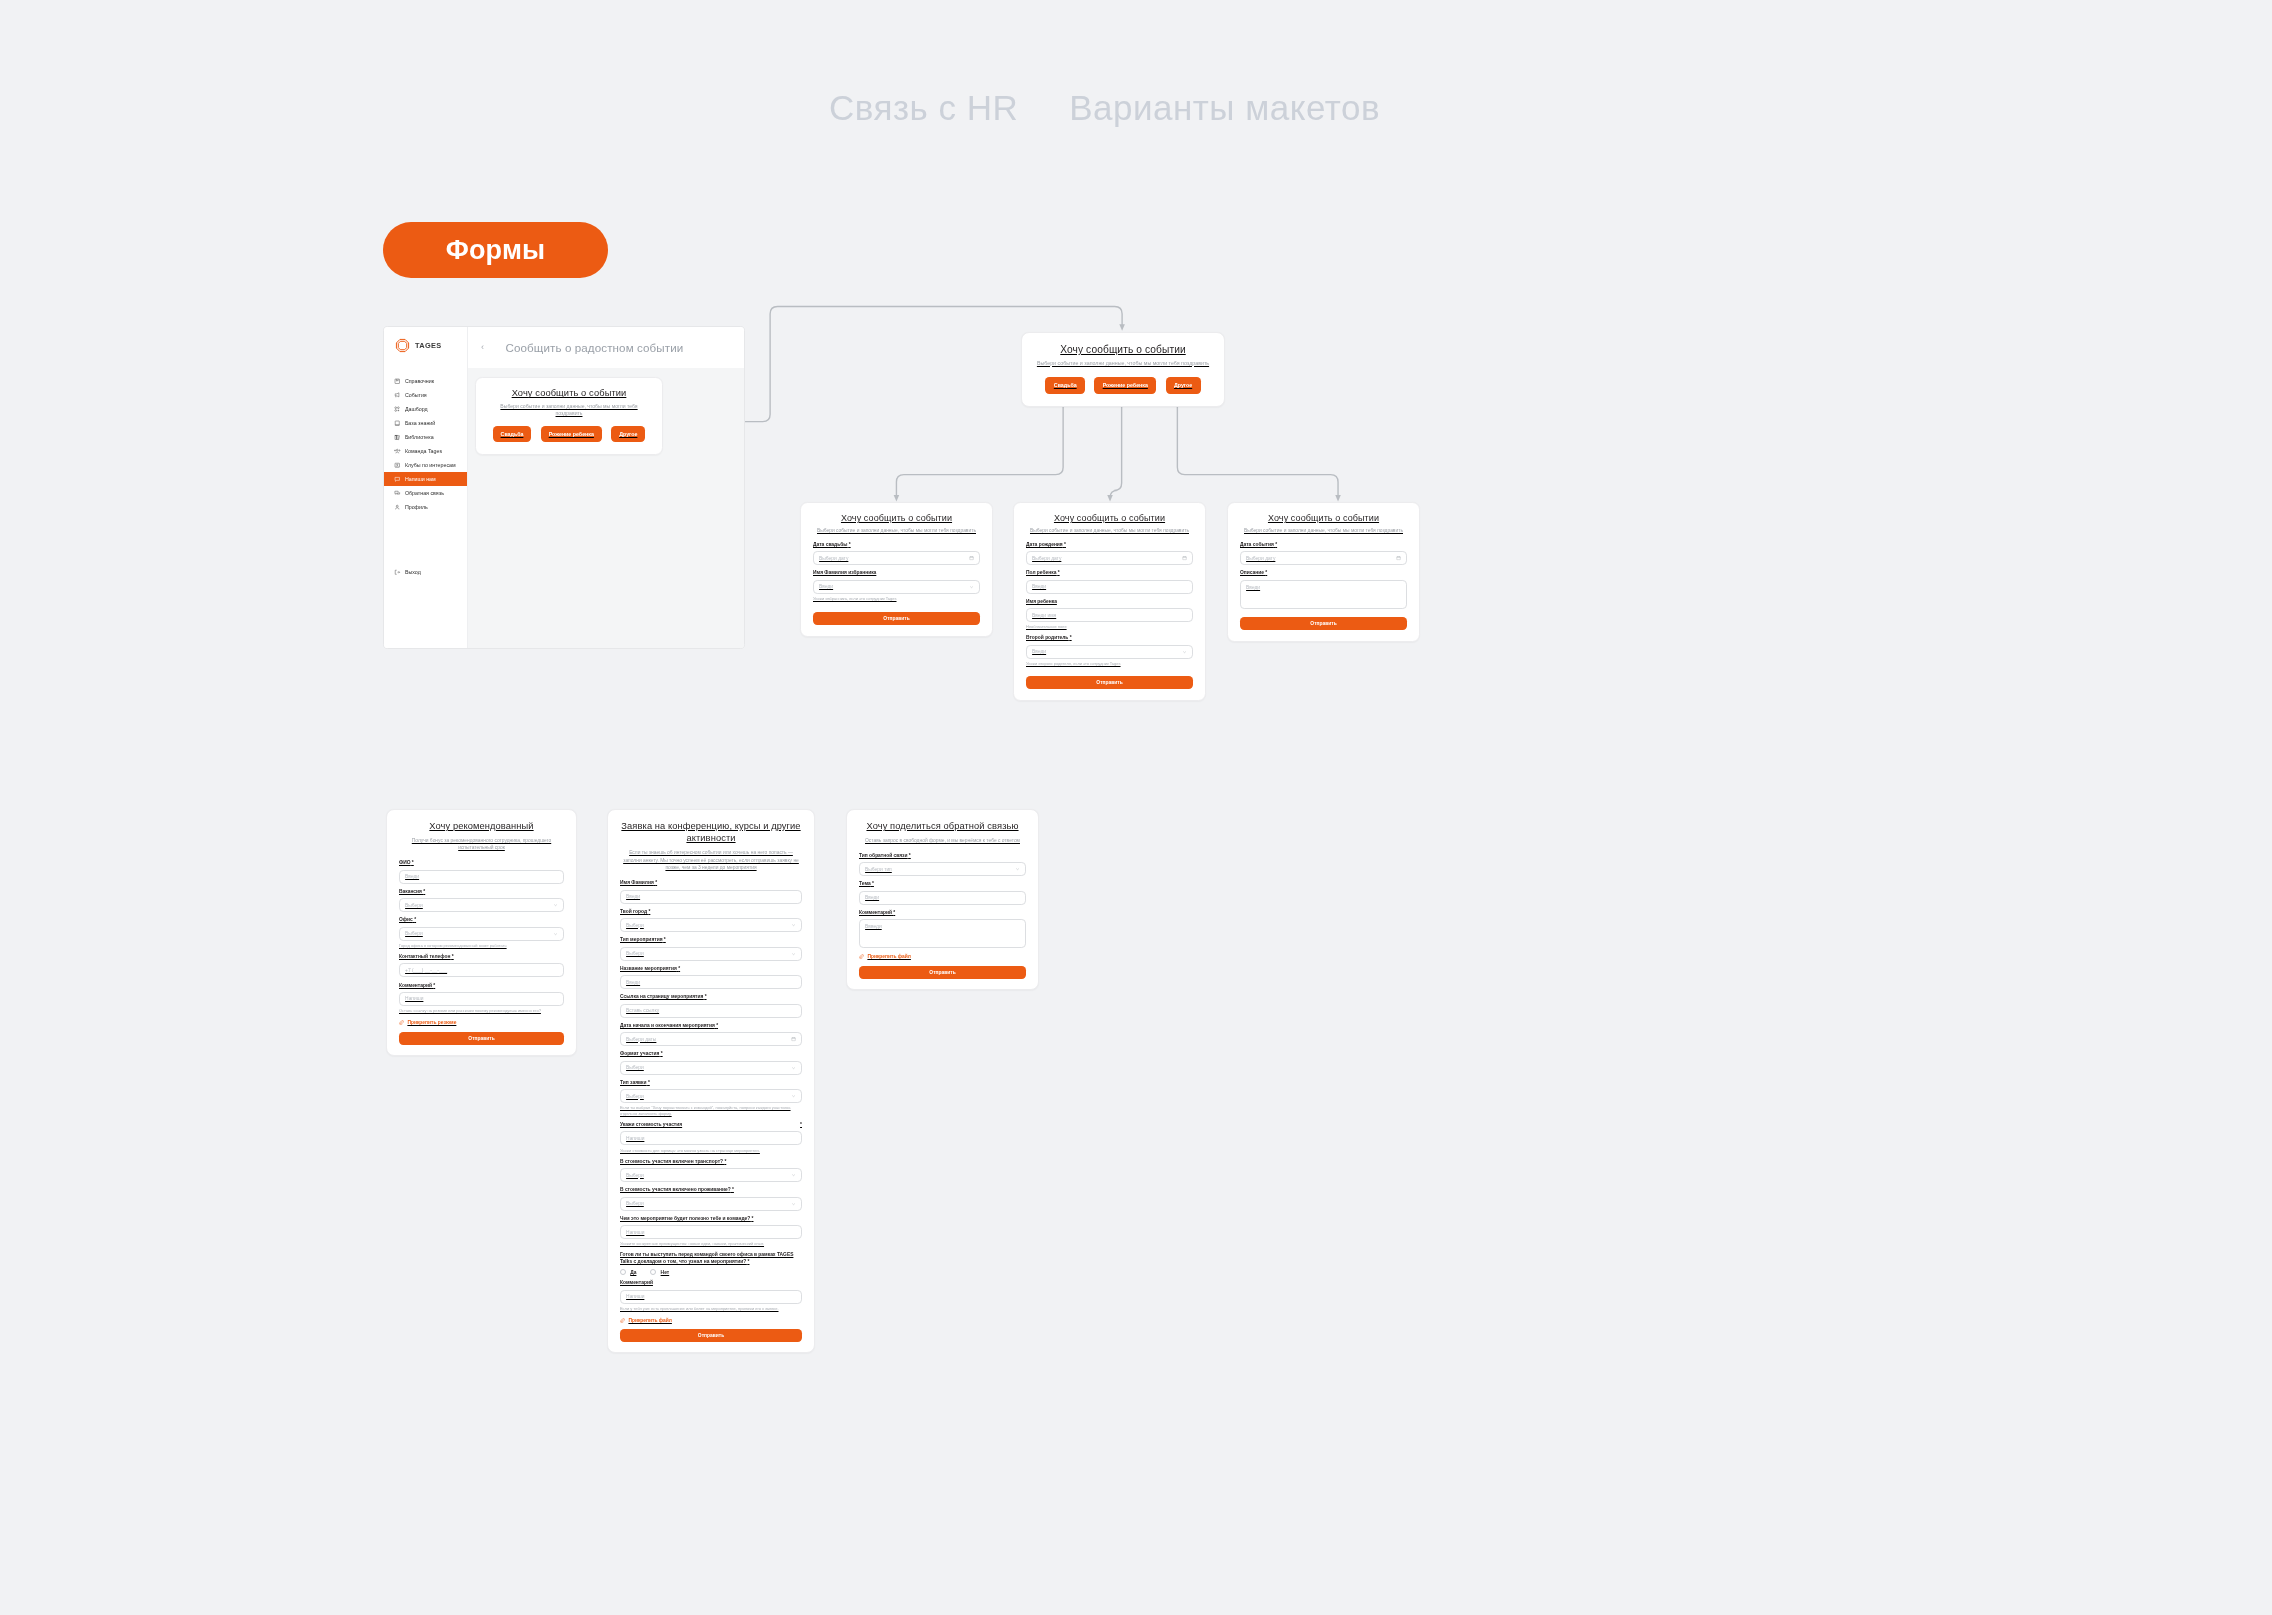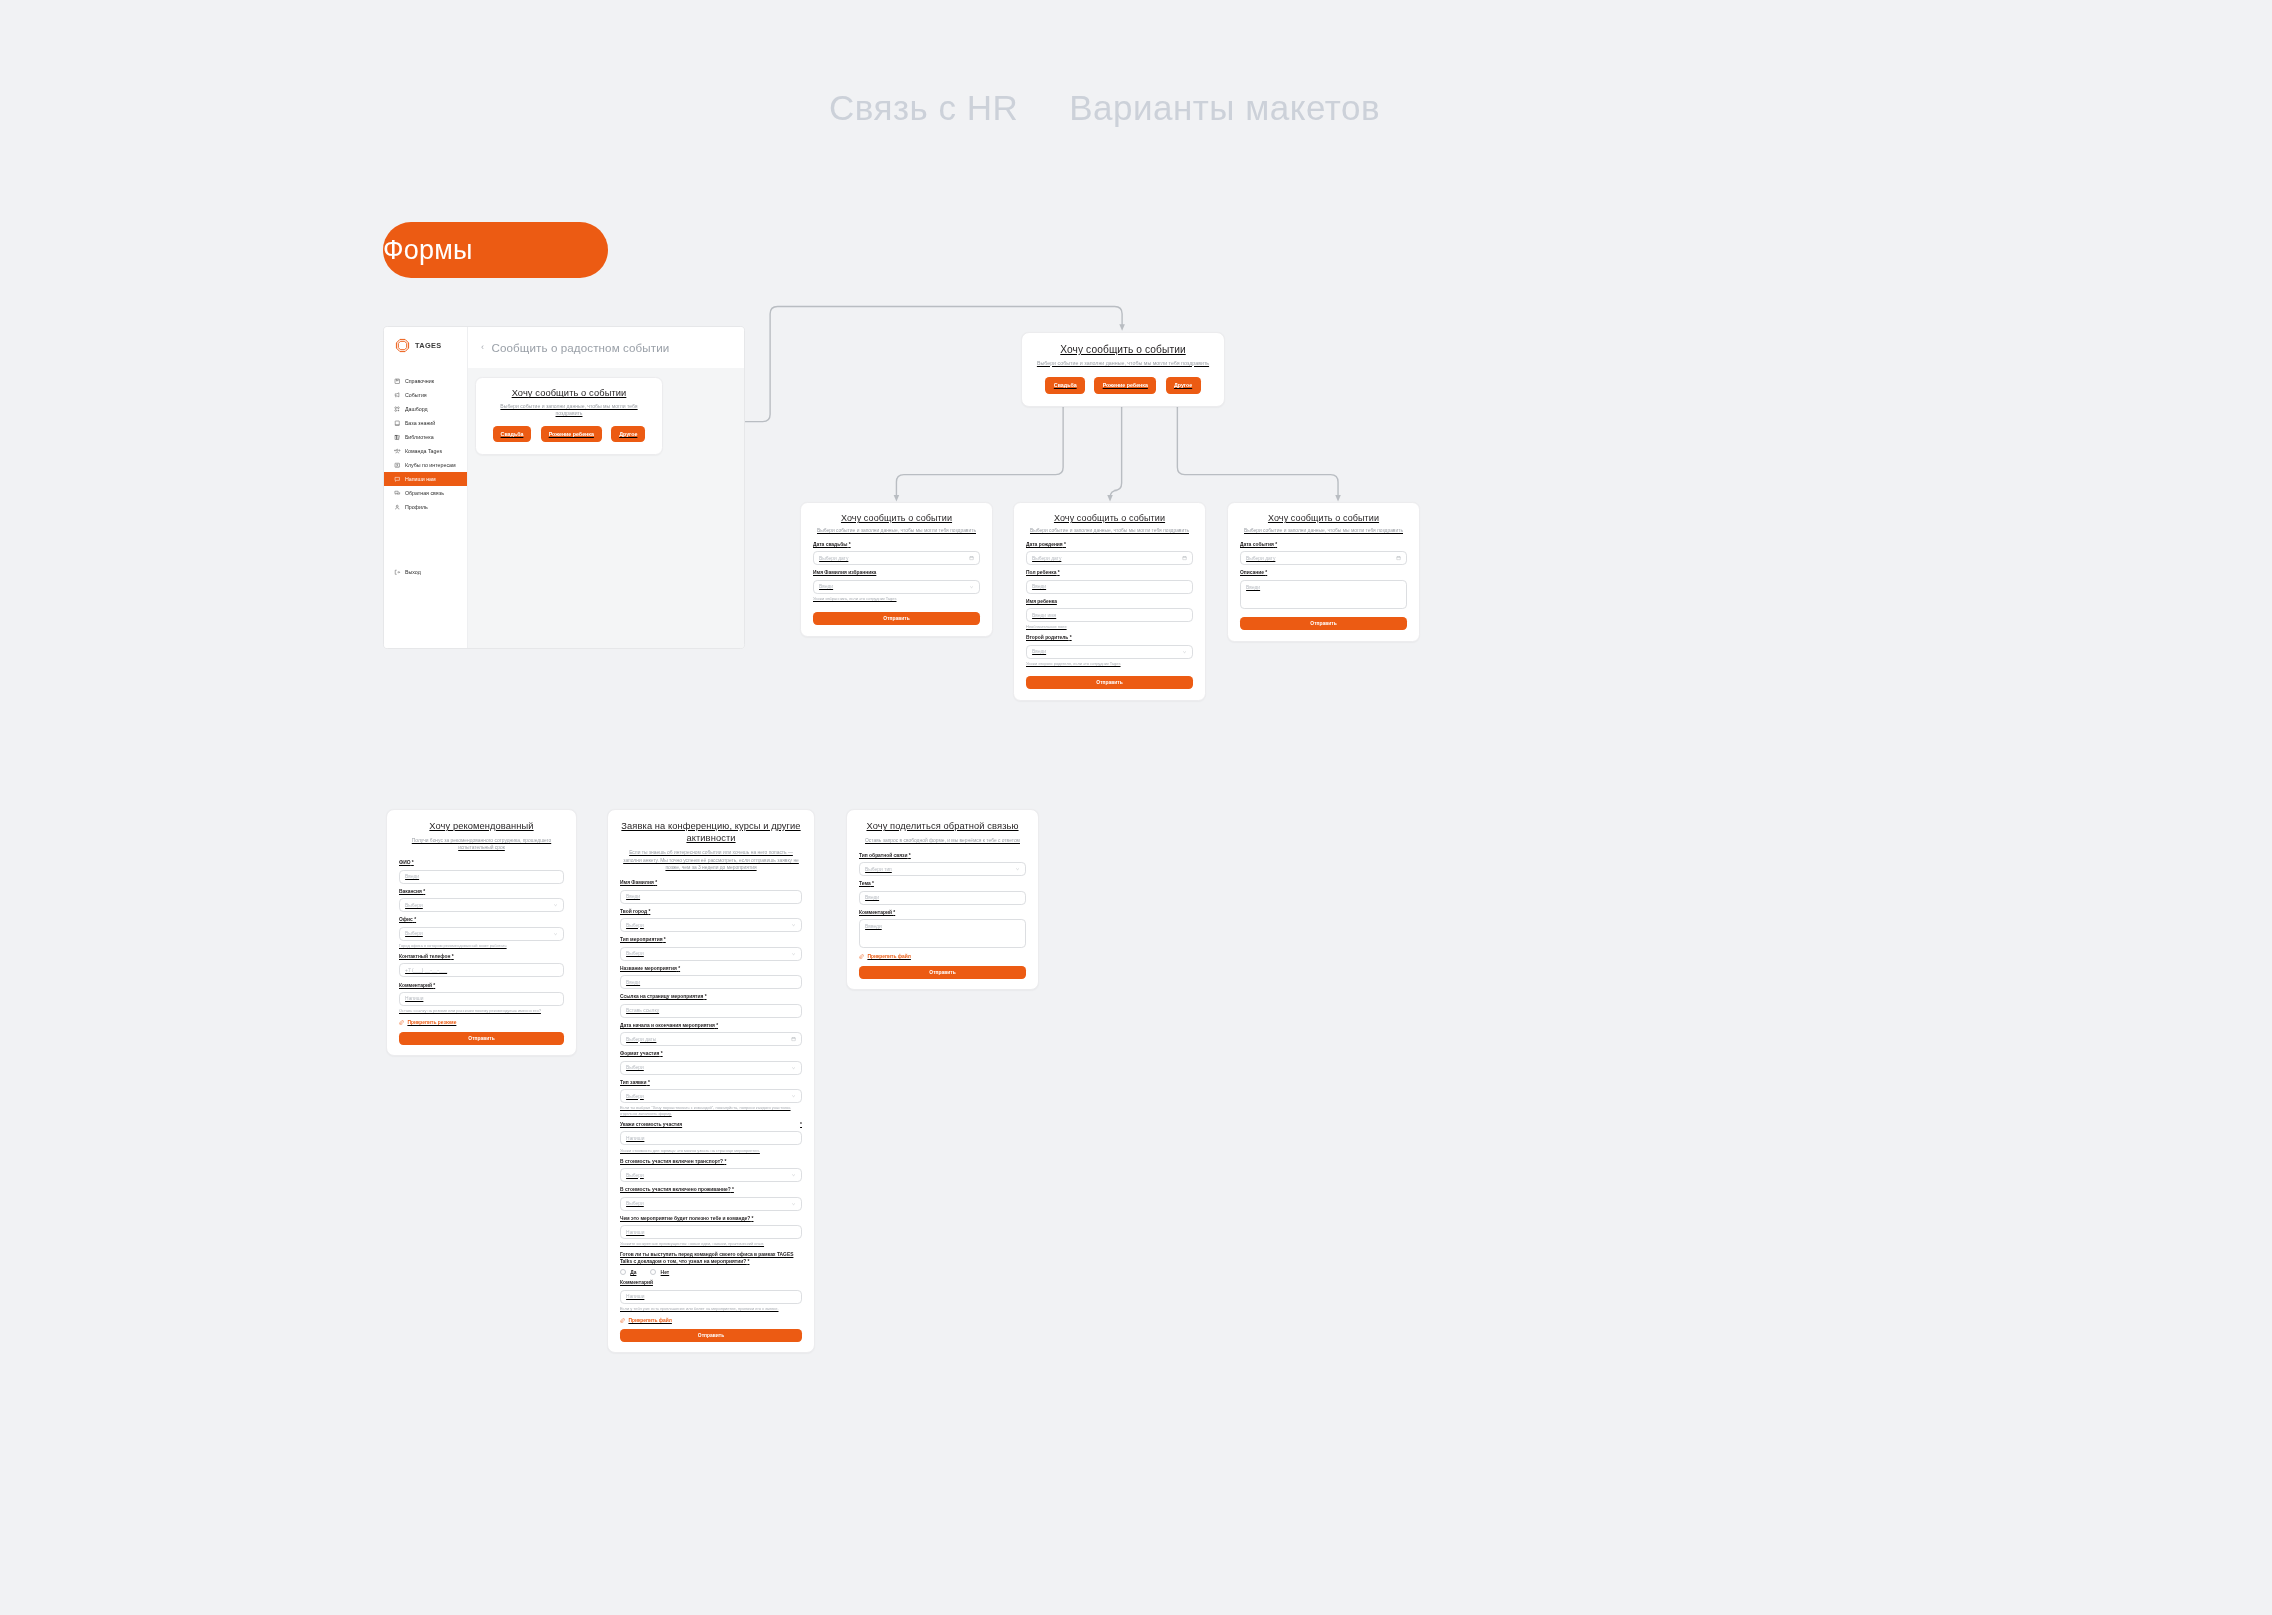--- a/index.html
+++ b/index.html
@@ -17,22 +17,22 @@
     display: flex; gap: 51px;
     font-size: 35px; font-weight: 400; letter-spacing: 0.5px;
     color: #ccd1d9; white-space: nowrap; align-items: center;
   }
 
   
   .pill {
     position: absolute; left: 383px; top: 222px;
     width: 225px; height: 56px;
     background: #ec5b13; border-radius: 29px;
-    display: flex; align-items: center; 
-    color: #fff; font-size: 27px; font-weight: 400; letter-spacing: 0.2px;
+    display: flex; align-items: center; justify-content: center;
+    color: #fff; font-size: 27px; font-weight: 700; letter-spacing: 0.2px;
   }
 
   
   .appwin {
     position: absolute; left: 383px; top: 326px;
     width: 362px; height: 323px;
     background: #fbfbfb; border: 0.5px solid #e6e7e9;
     border-radius: 4.6px; overflow: hidden;
   }
   .appwin .side {
@@ -53,21 +53,21 @@
   .navitem .ic { width: 6.5px; height: 6.5px; flex: 0 0 6.5px; color: #4a4a4a; }
   .navitem.active { background: #ec5b13; color: #fff; }
   .navitem.active .ic { color: #fff; }
   .navitem.logout { margin-top: 51px; }
 
   .appwin .topbar {
     position: absolute; left: 84px; right: 0; top: 0; height: 41px;
     background: #fff; display: flex; align-items: center; padding-left: 13px; gap: 7.4px;
   }
   .chev-back { font-size: 9.3px; color: #a8acb3; line-height: 1; }
-  .topbar-title { font-size: 11.6px; color: #9aa0a8; white-space: nowrap; letter-spacing: 0.1px; }
+  .topbar-title { font-size: 11.6px; color: #9aa0a8; white-space: nowrap; letter-spacing: 0.1px; margin-left: 14px; }
   .appwin .content {
     position: absolute; left: 84px; right: 0; top: 41px; bottom: 0;
     background: #f4f5f6; padding: 9.3px 0 0 7px;
   }
 
   
   .card {
     background: #fff; border: 0.5px solid #ececee; border-radius: 8.4px;
     box-shadow: 0 0.5px 1.4px rgba(0,0,0,.035);
     text-decoration: underline;

